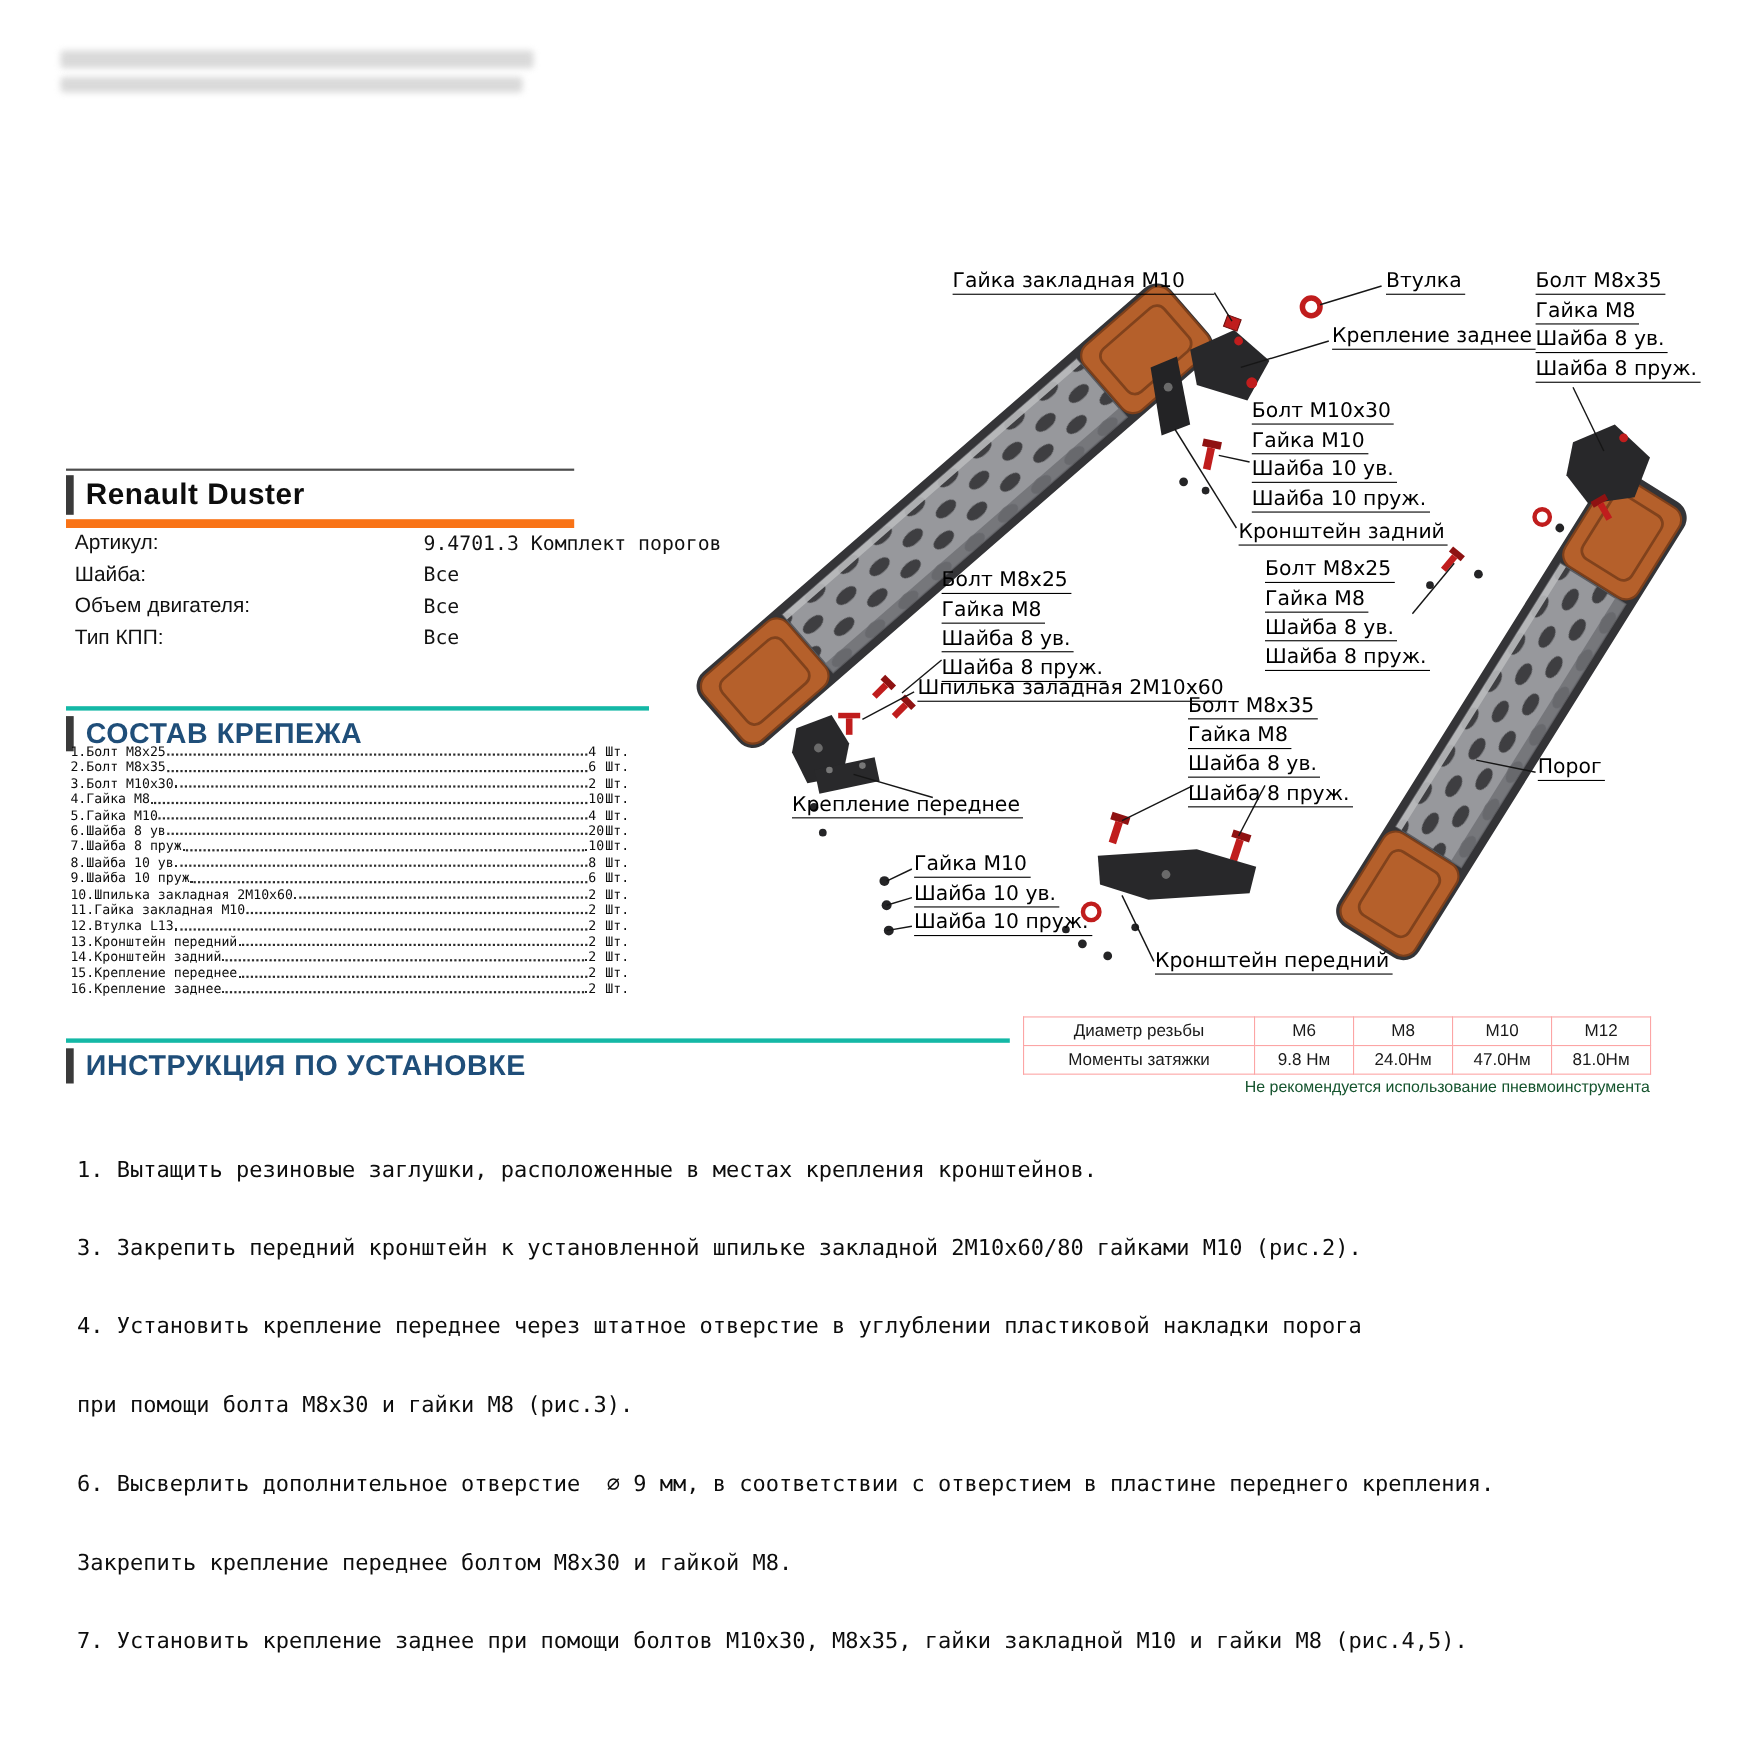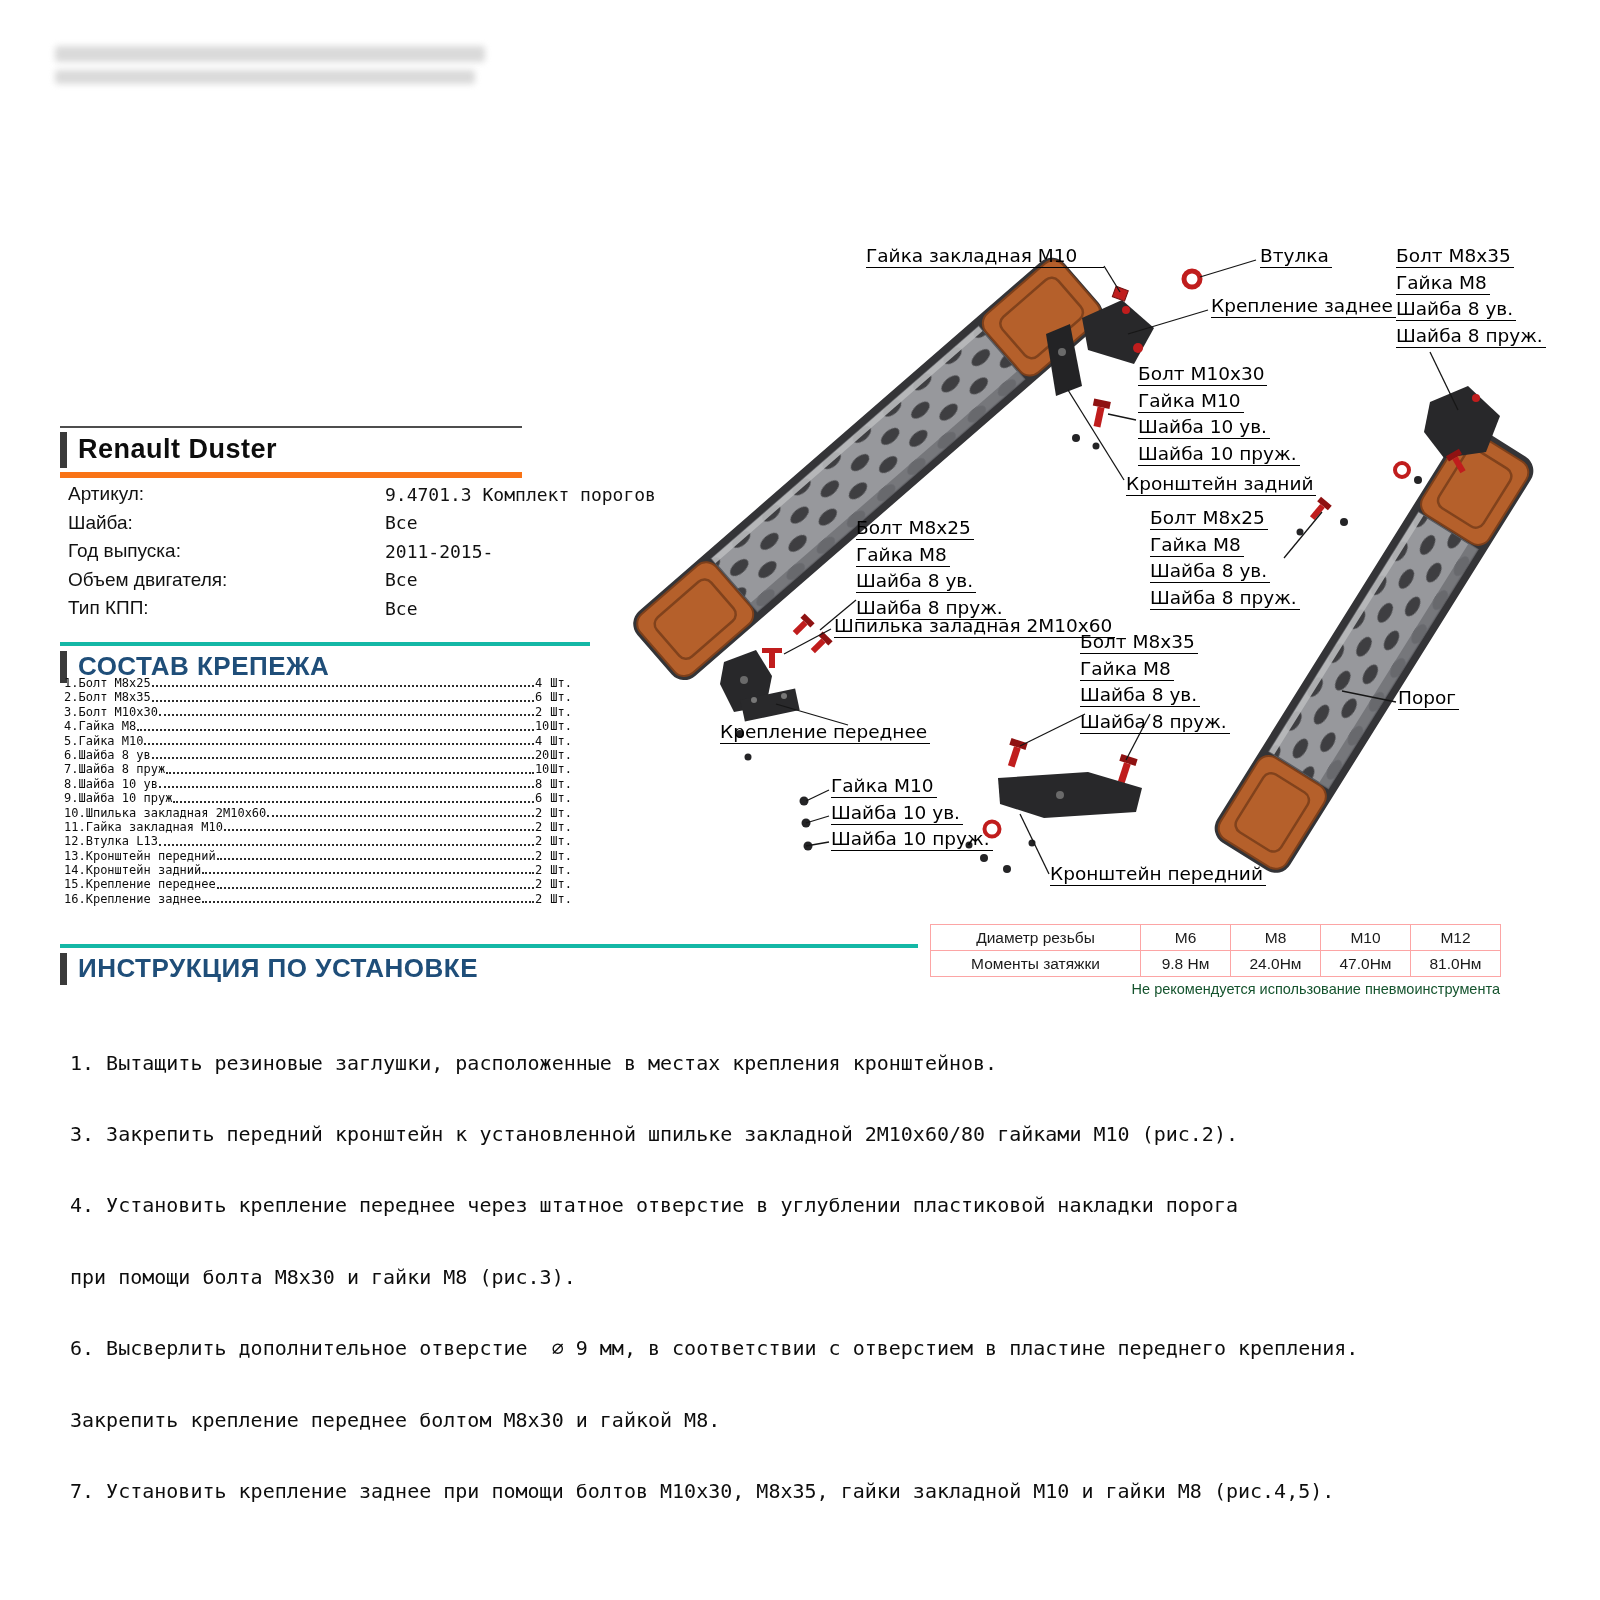--- a/index.html
+++ b/index.html
@@ -4,21 +4,21 @@
 <style>
   * { margin:0; padding:0; box-sizing:border-box; }
   html,body { width:1600px; height:1600px; background:#ffffff; }
   body { position:relative; overflow:hidden; font-family:"Liberation Sans", sans-serif; color:#111; }
 
   
   .wm { position:absolute; background:#c6c6c6; filter:blur(3px); opacity:.65; border-radius:3px; }
 
   
   .model-head { position:absolute; left:60px; top:426px; width:462px;
-    border-top:2px solid #4d4d4d; border-bottom:6px solid #f97316; padding:6px 0 7px 18px; }
+    border-top:2px solid #4d4d4d; border-bottom:8px solid #f97316; padding:6px 0 7px 18px; }
   .model-head::before { content:""; position:absolute; left:0; top:4px; bottom:4px; width:7px; background:#3a3a3a; }
   .model-title { font-size:27px; font-weight:bold; color:#0d0d0d; letter-spacing:.5px; }
 
   .sec-head { position:absolute; border-top:4px solid #14b8a6; padding:5px 0 4px 18px;margin-top:12px; }
   .sec-head::before { content:""; position:absolute; left:0; top:5px; width:7px; height:32px; background:#3a3a3a; }
   .sec-title { font-size:26px; font-weight:bold; color:#1f4e79; letter-spacing:.5px; }
 
   
   .specs { position:absolute; left:68px; top:480px; width:600px; }
   .spec-row { display:flex; align-items:center; height:28.5px; font-size:19px; }
@@ -63,24 +63,20 @@
 </div>
 
 <div class="specs">
   <div class="spec-row">
     <span class="spec-label">Артикул:</span>
     <span class="spec-value">9.4701.3 Комплект порогов</span>
   </div>
   <div class="spec-row">
     <span class="spec-label">Шайба:</span>
     <span class="spec-value">Все</span>
-  </div>
-  <div class="spec-row">
-    <span class="spec-label">Год выпуска:</span>
-    <span class="spec-value">2011-2015-</span>
   </div>
   <div class="spec-row">
     <span class="spec-label">Объем двигателя:</span>
     <span class="spec-value">Все</span>
   </div>
   <div class="spec-row">
     <span class="spec-label">Тип КПП:</span>
     <span class="spec-value">Все</span>
   </div>
 </div>

